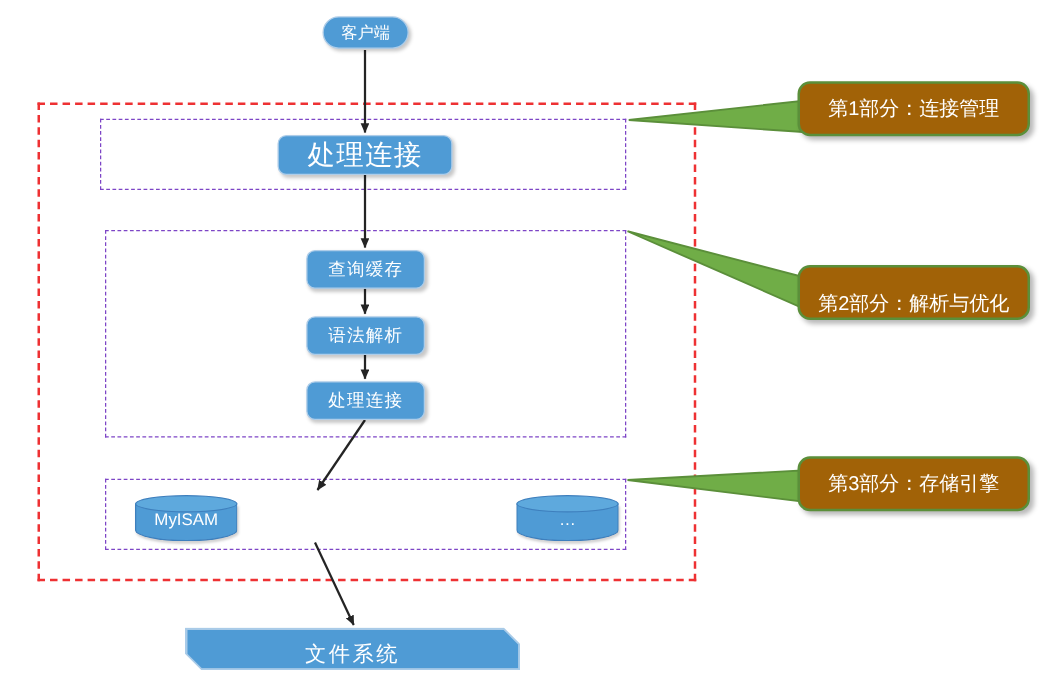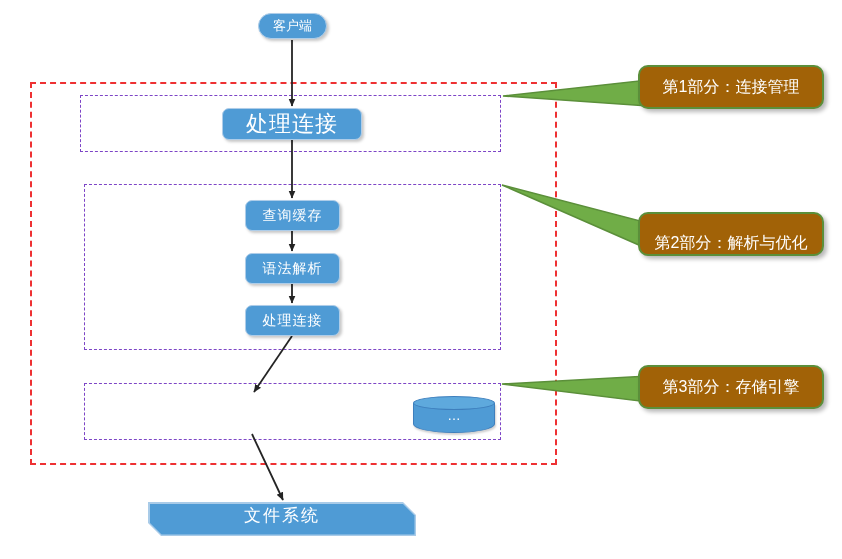--- a/index.html
+++ b/index.html
@@ -89,21 +89,21 @@
     position: absolute; left: 148px; top: 502px; width: 268px; height: 34px;
     background: #a9cbe8;
     clip-path: polygon(0 0, calc(100% - 13px) 0, 100% 13px, 100% 100%, 13px 100%, 0 calc(100% - 13px));
     z-index: 10;
     filter: drop-shadow(2px 2px 2px rgba(0,0,0,0.22));
   }
   .fs-inner {
     position: absolute; left: 1.5px; top: 1.5px; right: 1.5px; bottom: 1.5px;
     background: #4f9bd5;
     clip-path: polygon(0 0, calc(100% - 12px) 0, 100% 12px, 100% 100%, 12px 100%, 0 calc(100% - 12px));
-    display: flex; align-items: flex-start; justify-content: center;
+    display: flex; align-items: flex-end; justify-content: center;
     color: #ffffff; font-size: 17px; letter-spacing: 2px;
   }
 
   
   .callout {
     position: absolute;
     left: 638px; width: 186px; height: 44px;
     background: #a16207;
     border: 2px solid #5b8f3a;
     border-radius: 10px;
@@ -161,20 +161,25 @@
   </div>
 
   <div class="bluebox small-node node-parser">
     <span class="label-text">语法解析</span>
   </div>
 
   <div class="bluebox small-node node-optimizer">
     <span class="label-text">处理连接</span>
   </div>
 
+  <div class="cylinder cyl-1">
+    <div class="cyl-body"></div>
+    <div class="cyl-top"></div>
+    <div class="cyl-label label-text">MyISAM</div>
+  </div>
   <div class="cylinder cyl-4">
     <div class="cyl-body"></div>
     <div class="cyl-top"></div>
     <div class="cyl-label label-text">…</div>
   </div>
 
   <div class="fs-outer">
     <div class="fs-inner">
       <span class="label-text">文件系统</span>
     </div>

